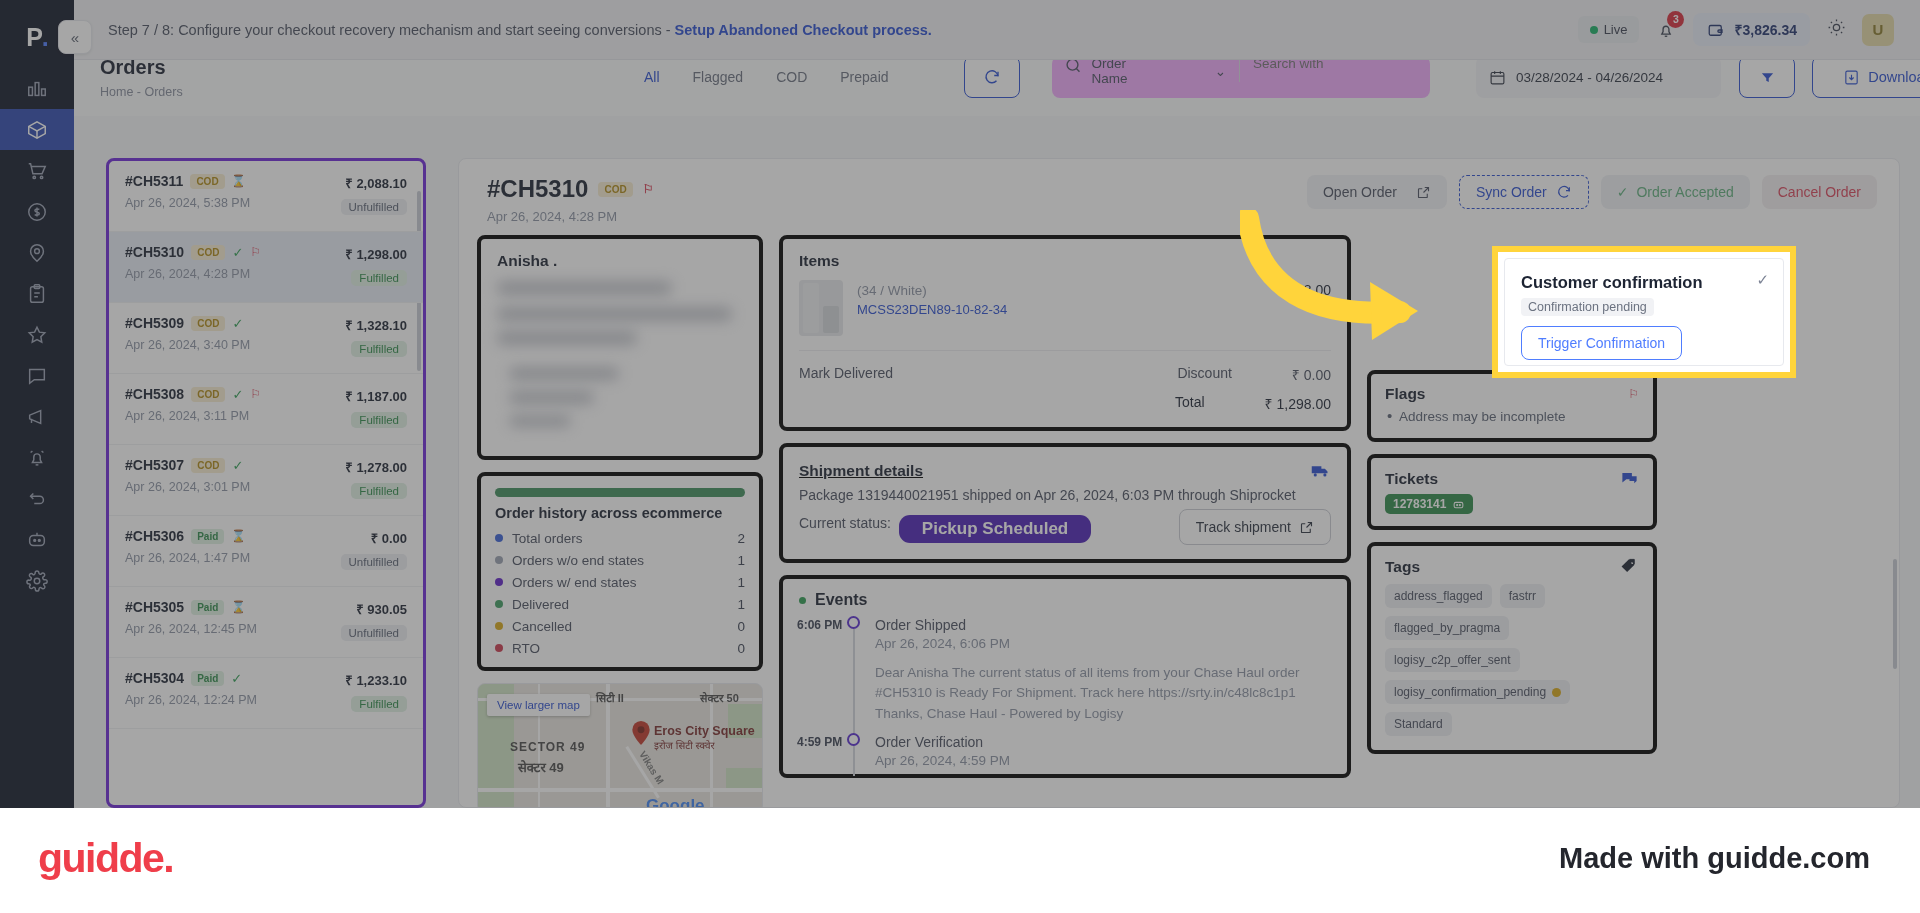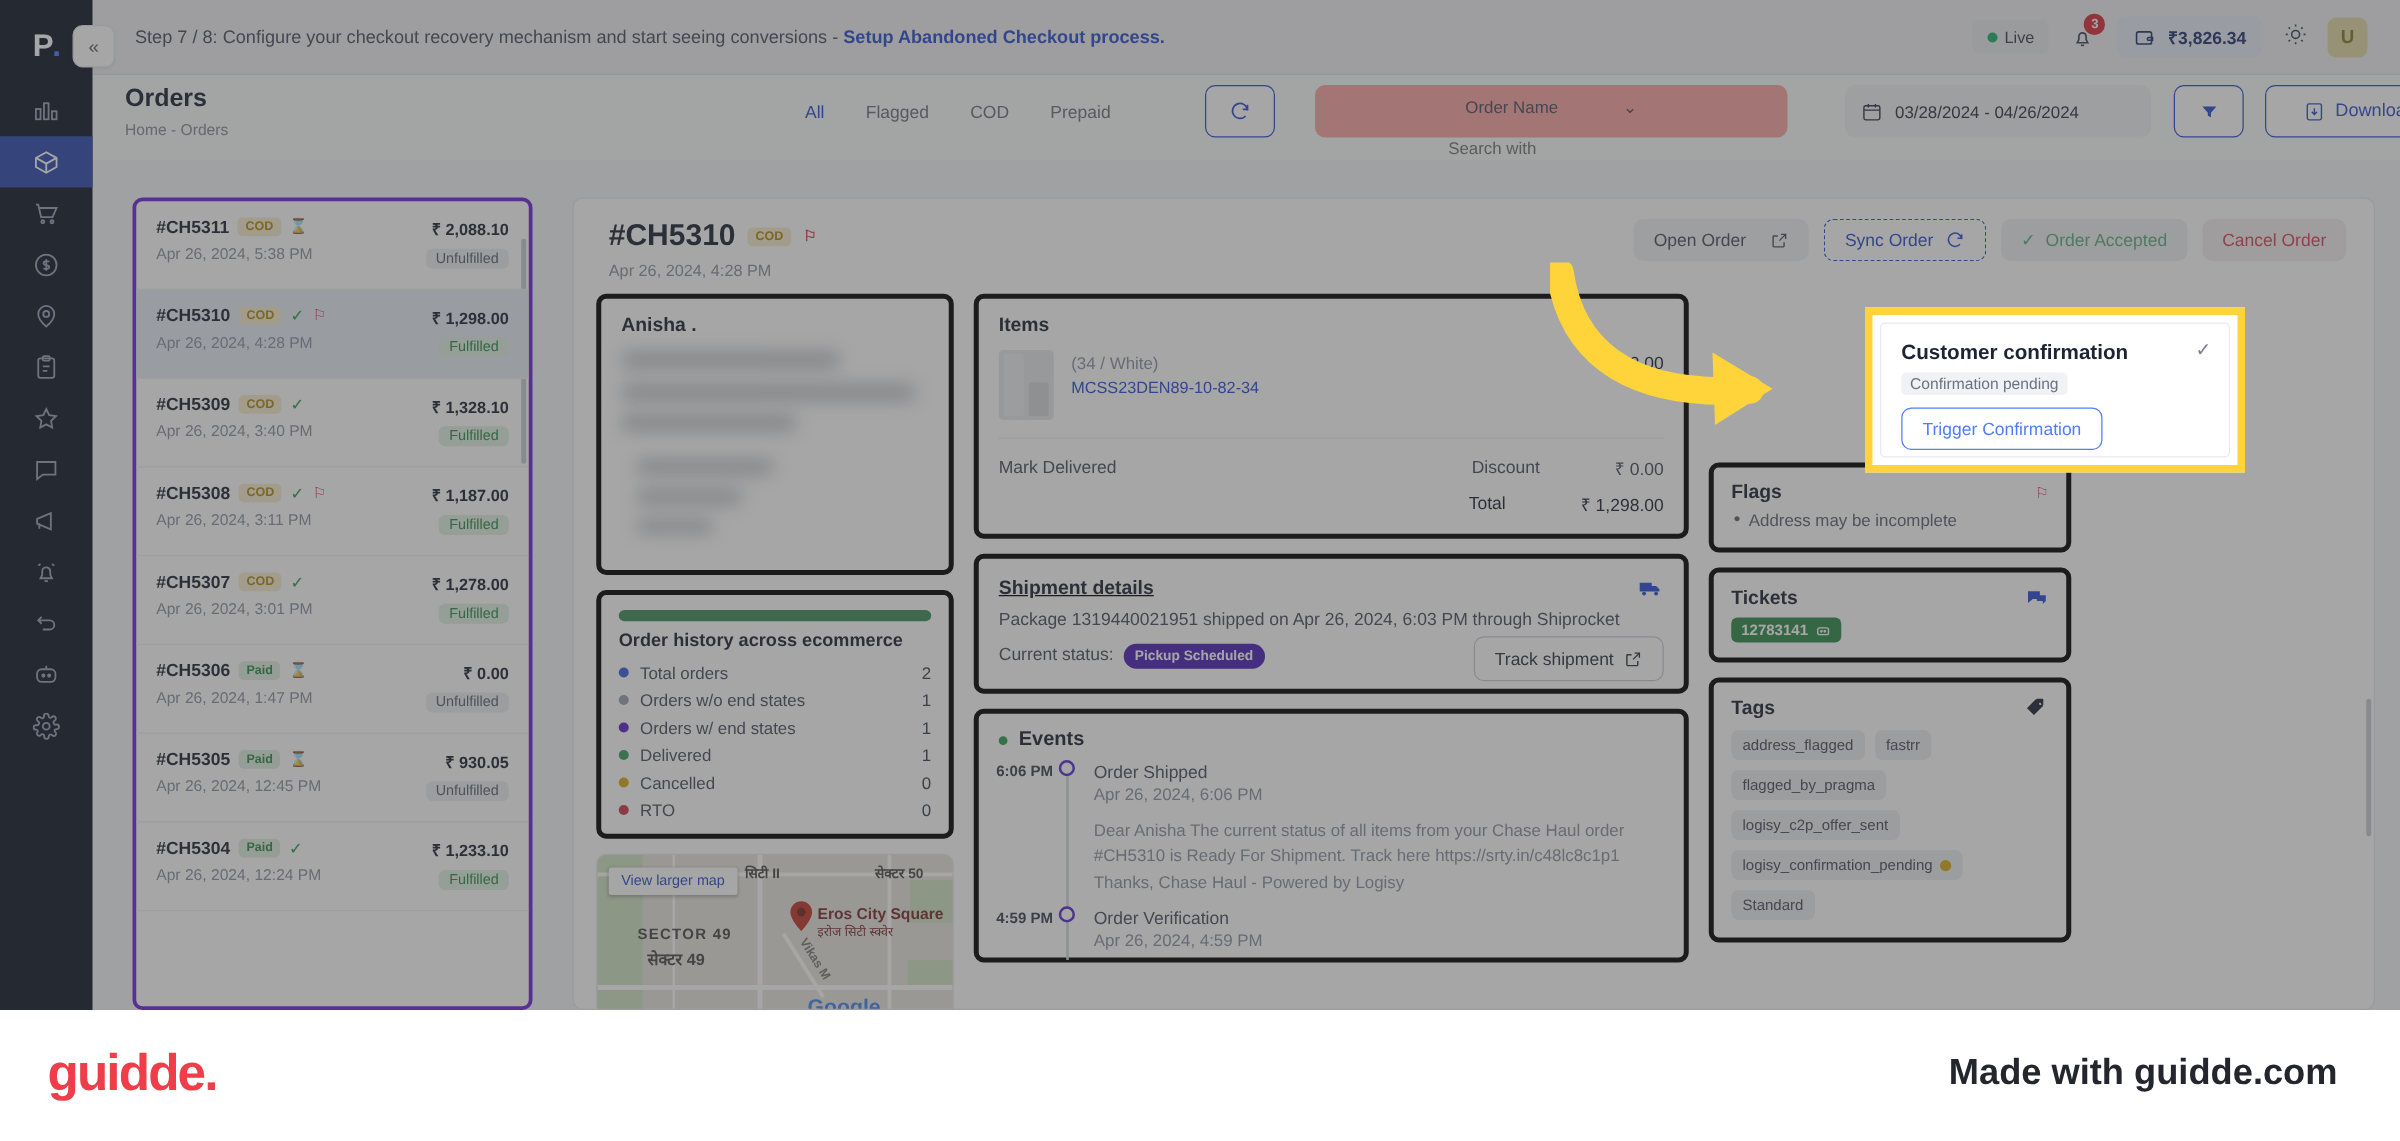--- a/index.html
+++ b/index.html
@@ -68,32 +68,32 @@
     background:#e7ecf8; border-radius:8px; padding:7px 13px; font-size:14px; color:#22346e; font-weight:700;
     display:flex; align-items:center; gap:8px;
   }
   .sun { color:#3b4252; font-size:17px; width:24px; text-align:center; }
   .avatar {
     width:32px;height:32px;border-radius:7px;background:#e4d9a6;color:#8a7a2c;
     display:flex;align-items:center;justify-content:center;font-size:15px;font-weight:600;
   }
 
   
-  .subheader { position:absolute; left:74px; top:56px; right:0; height:72px; background:#fafbfc; z-index:4; }
+  .subheader { position:absolute; left:74px; top:44px; right:0; height:72px; background:#fafbfc; z-index:4; }
   .page-title { position:absolute; left:26px; top:12px; font-size:20px; color:#1d2433; font-weight:600; }
   .breadcrumb { position:absolute; left:26px; top:41px; font-size:12.5px; color:#858c9b; }
   .tabs { position:absolute; left:570px; top:25px; display:flex; gap:33px; font-size:14px; color:#6b7280; }
   .tabs .tab.active { color:#2b4fd1; }
   .refresh-btn {
     position:absolute; left:890px; top:12px; width:56px; height:42px; border:1px solid #2b4fd1;
     border-radius:8px; display:flex; align-items:center; justify-content:center; color:#2b4fd1; font-size:18px; background:#fff;
   }
   .search-box {
-    position:absolute; left:978px; top:12px; width:378px; height:42px; background:#fca5a5;
-    border-radius:8px; display:flex; align-items:center; padding:0 12px; gap:9px;flex-direction:column;
+    position:absolute; left:978px; top:12px; width:378px; height:42px; background:#f0abfc;
+    border-radius:8px; display:flex; align-items:flex-start; padding:0 12px; gap:9px;
   }
   .search-box .sel { font-size:13.5px; color:#4a5060; display:flex; align-items:center; gap:52px; }
   .search-box .divider { width:1px; height:26px; background:#d9dce2; margin:0 4px; }
   .search-box input { border:none; background:transparent; outline:none; font-size:13.5px; color:#4a5060; width:165px;
     font-family:"Liberation Sans", sans-serif; }
   .date-box {
     position:absolute; left:1402px; top:12px; width:245px; height:42px; background:#f1f2f5;
     border-radius:8px; display:flex; align-items:center; gap:10px; padding:0 13px; font-size:13.5px; color:#2d3442;
   }
   .filter-btn {
@@ -188,21 +188,21 @@
   .items-sep { height:1px; background:#ecedf1; margin:4px 16px; }
   .items-foot { display:flex; padding:10px 16px 4px 16px; font-size:14px; color:#4a5060; }
   .items-foot .right { margin-left:auto; display:flex; gap:60px; }
   .items-total { display:flex; padding:6px 16px 14px 16px; font-size:14px; color:#1d2433;}
   .items-total .right { margin-left:auto; display:flex; gap:60px; }
 
   
   .ship-head { display:flex; align-items:center; padding:13px 16px 6px 16px;text-decoration:underline; }
   .ship-line { font-size:14px; color:#4a5060; padding:0 16px 12px 16px; }
   .ship-status { display:flex; align-items:flex-start; padding:0 16px 16px 16px; font-size:14px; color:#4a5060; gap:8px; position:relative;}
-  .badge-purple { background:#4d22b8; color:#fff; font-size:11px; font-weight:700; padding:4px 9px; border-radius:11px; }
+  .badge-purple { background:#4d22b8; color:#fff; font-size:17px; font-weight:700; padding:4px 23px; border-radius:11px; }
   .track-btn { position:absolute; right:16px; top:-6px; border:1px solid #c9ccd3; border-radius:8px; padding:9px 16px; font-size:14px; color:#2d3442; background:#fff; display:flex; gap:8px; align-items:center;}
 
   
   .ev-head { display:flex; align-items:center; gap:9px; padding:12px 16px 4px 16px; }
   .ev-head .led { width:7px;height:7px;border-radius:50%; background:#2f9e54;}
   .ev-title { font-size:16px; font-weight:600; color:#1d2433; }
   .ev-item { position:relative; padding:4px 16px 6px 92px; }
   .ev-time { position:absolute; left:14px; top:5px; font-size:12px; font-weight:700; color:#3c4354; }
   .ev-ring { position:absolute; left:64px; top:3px; width:13px; height:13px; border-radius:50%; border:2px solid #5b2fd1; background:#fff; }
   .ev-line { position:absolute; left:70px; top:16px; width:1.5px; background:#d3d6de; }

